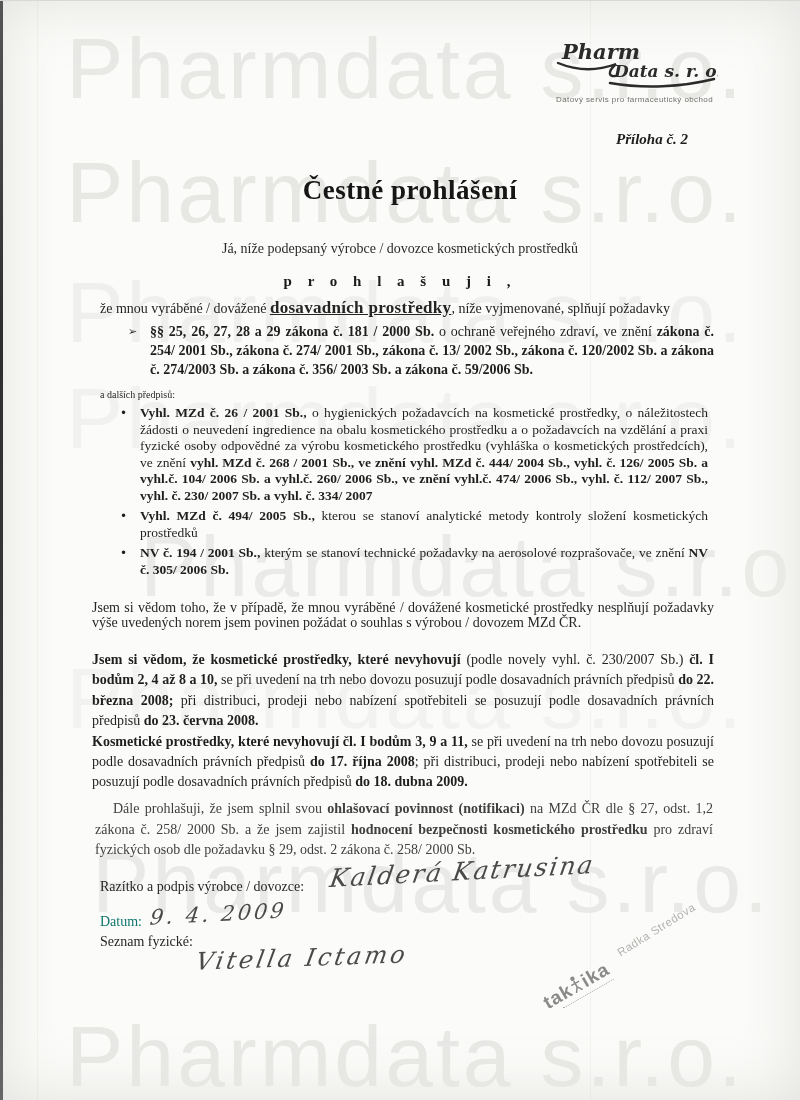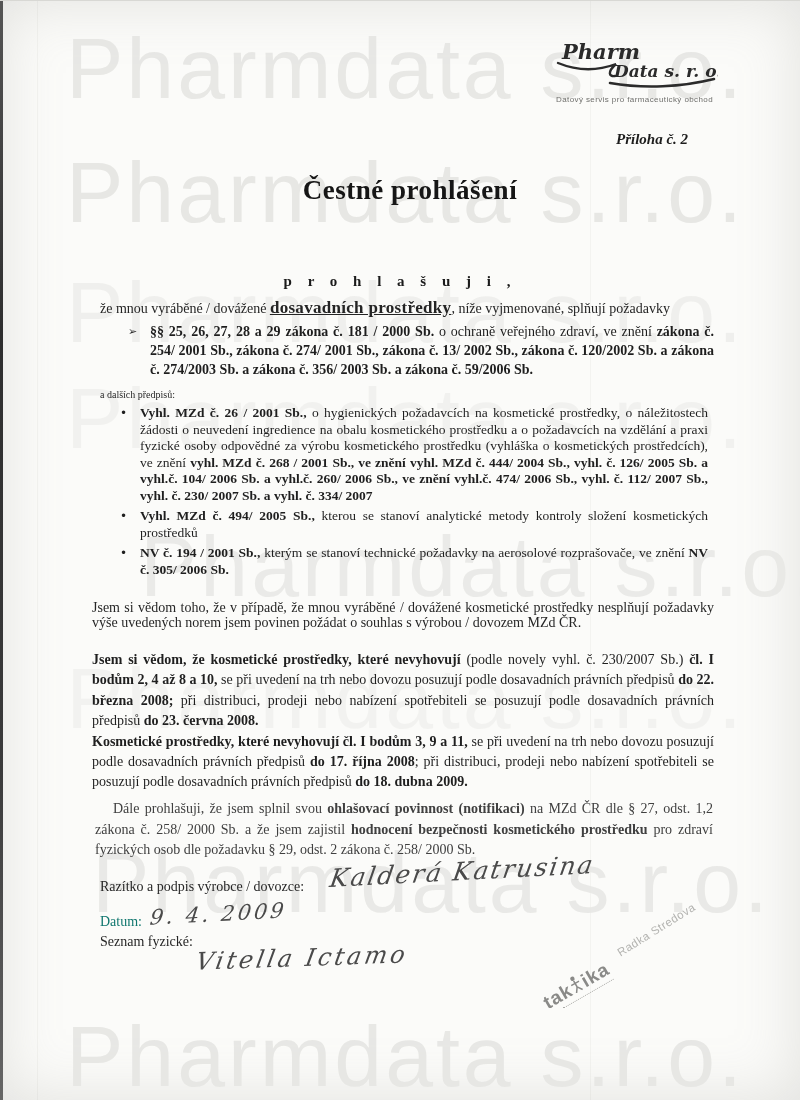--- a/index.html
+++ b/index.html
@@ -113,20 +113,21 @@
       <path d="M6 24 C 28 33, 48 31, 64 25 C 55 33, 57 38, 63 37" fill="none" stroke="#2b2b2b" stroke-width="2.4" stroke-linecap="round"></path>
       <text x="62" y="38" font-family="DejaVu Serif, serif" font-style="italic" font-weight="bold" font-size="17" fill="#2b2b2b">Data s. r. o.</text>
       <path d="M58 44 C 92 50, 130 48, 162 40" fill="none" stroke="#2b2b2b" stroke-width="2.6" stroke-linecap="round"></path>
     </svg>
     <div class="logo-tagline">Datový servis pro farmaceutický obchod</div>
   </div>
 
   <div class="attachment">Příloha č. 2</div>
 
   <div class="title">Čestné prohlášení</div>
+  <div class="subtitle">Já, níže podepsaný výrobce / dovozce kosmetických prostředků</div>
   <div class="declare">p r o h l a š u j i ,</div>
 
   <div class="intro"><span>že mnou vyráběné / dovážené </span><span class="seg-b seg-u seg-big">dosavadních prostředky</span><span>,  níže vyjmenované, splňují požadavky</span></div>
 
   <div class="law-item">
     <span class="marker">➢</span>
     <span class="law-text"><span class="seg-b">§§ 25, 26, 27, 28 a 29 zákona č. 181 / 2000 Sb.</span><span> o ochraně veřejného zdraví, ve znění </span><span class="seg-b">zákona č. 254/ 2001 Sb., zákona č. 274/ 2001 Sb., zákona č. 13/ 2002 Sb., zákona č. 120/2002 Sb. a zákona č. 274/2003 Sb. a zákona č. 356/ 2003 Sb. a zákona č. 59/2006 Sb.</span></span>
   </div>
 
   <div class="more-regs">a dalších předpisů:</div>

